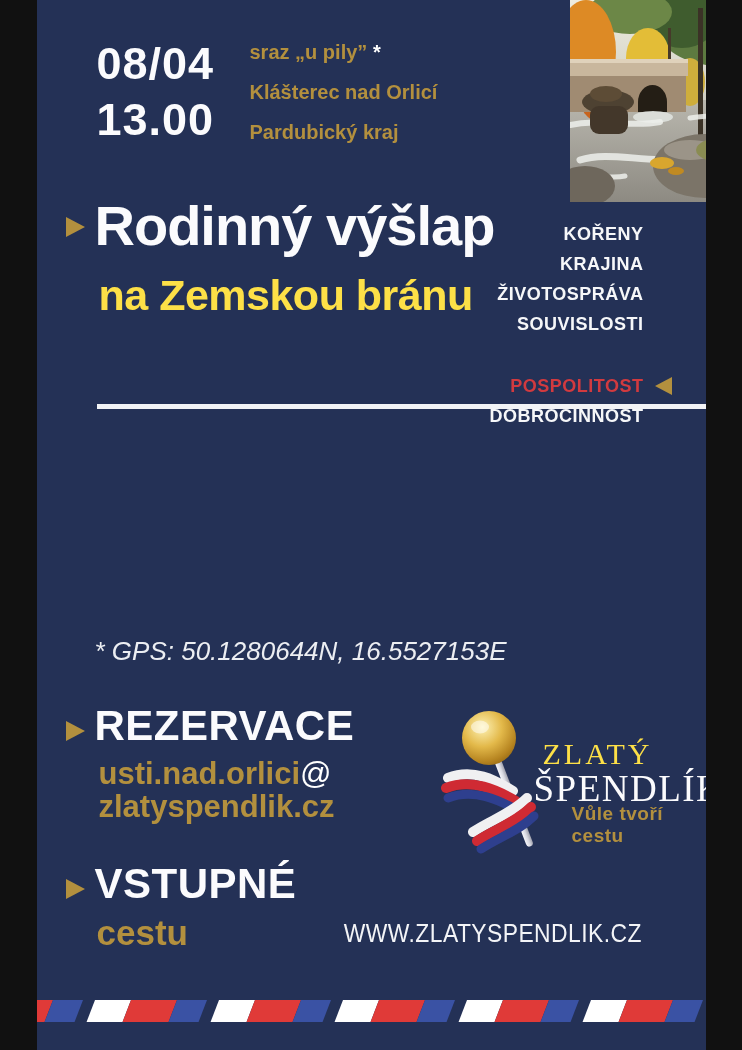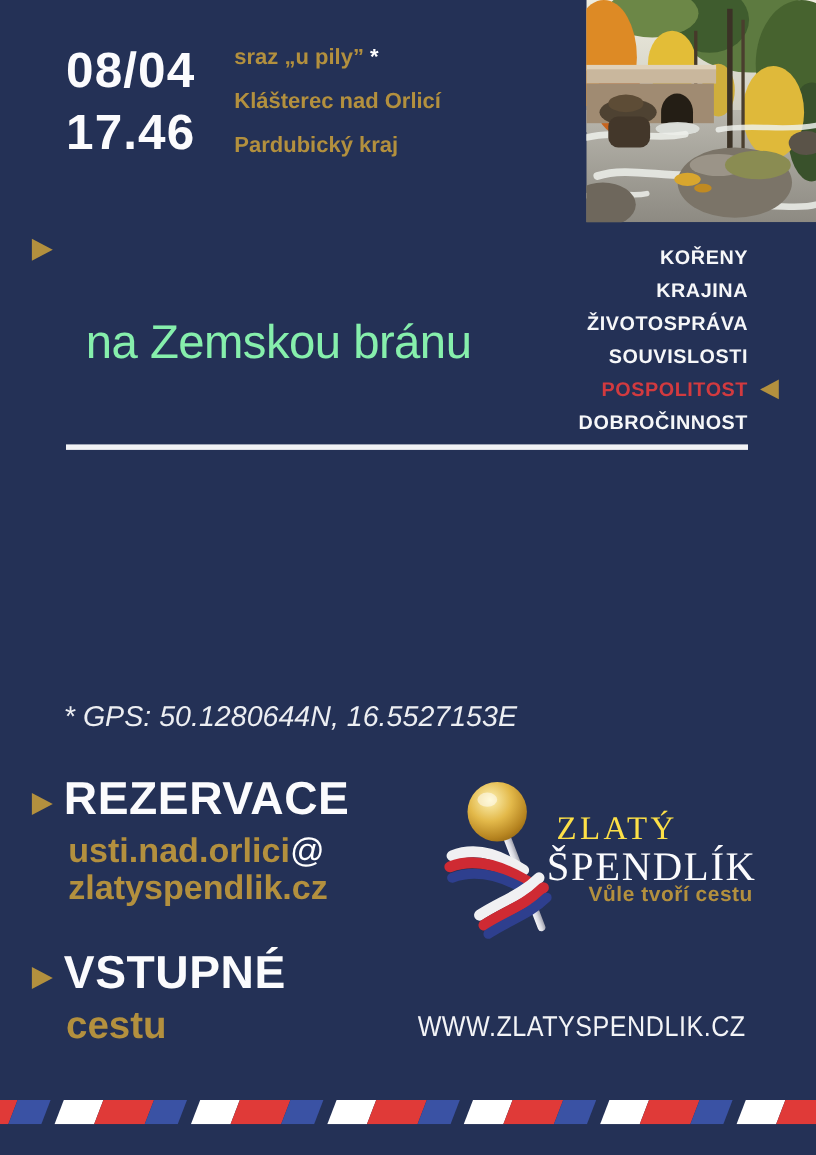--- a/index.html
+++ b/index.html
@@ -1,18 +1,18 @@
 <!DOCTYPE html>
 <html><head>
 <meta charset="utf-8">
 <style>
   html,body{margin:0;padding:0;background:#111;}
   .poster{
     position:relative;
-    width:742px;height:1050px;
+    width:669px;height:1050px;
     background:#243156;
     overflow:hidden;
     font-family:"Liberation Sans",sans-serif;
     color:#ffffff;
     margin:0 auto;
   }
   .abs{position:absolute;}
 
   
   .date,.time{left:60px;font-size:45px;font-weight:700;color:#fbfbfd;letter-spacing:1px;}
@@ -26,26 +26,26 @@
 
   
   .tri{width:0;height:0;}
   .tri-right{border-top:10px solid transparent;border-bottom:10px solid transparent;border-left:19px solid #b3903e;}
   .tri-left{border-top:9px solid transparent;border-bottom:9px solid transparent;border-right:17px solid #b3903e;}
   .title-arrow{left:29px;top:217px;}
   .rez-arrow{left:29px;top:721px;}
   .vst-arrow{left:29px;top:879px;}
 
   .title{left:58px;top:193px;margin:0;font-size:56px;font-weight:700;color:#fbfbfd;letter-spacing:-1px;}
-  .subtitle{left:62px;top:271px;margin:16px;font-size:43px;font-weight:400;color:#86efac;letter-spacing:-0.5px;}
+  .subtitle{left:62px;top:271px;margin:0;font-size:43px;font-weight:700;color:#fde047;letter-spacing:-0.5px;}
 
   
   .values{right:62px;top:219px;text-align:right;font-size:18px;font-weight:700;letter-spacing:0.5px;color:#f6f7f9;}
   .values .value{height:30px;line-height:30px;position:relative;}
-  .values .value-red{color:#d23a3f;}
+  .values .value-red{color:#d23a3f;margin-top:32px;}
   .value-arrow{position:absolute;right:-28px;top:6px;}
 
   .divider{left:60px;top:404px;width:620px;height:5px;background:#f2f3f6;}
 
   
   .invite{left:58px;top:452px;width:660px;font-style:italic;font-size:45px;line-height:60px;color:#fcfcfd;}
   .invite .red{color:#d23a3f;}
   .gps{left:58px;top:636px;font-style:italic;font-size:26px;color:#eceef2;}
 
   
@@ -67,21 +67,21 @@
   .website{right:64px;top:918px;font-size:26px;color:#f3f4f7;letter-spacing:0.5px;transform:scaleX(0.88);transform-origin:right center;cursor:pointer;white-space:nowrap;}
 
   .stripe{position:absolute;left:0;top:1000px;width:742px;height:22px;display:block;}
 </style>
 </head>
 <body>
 
 <div class="poster">
 
   <div class="abs date">08/04</div>
-  <div class="abs time">17.46</div>
+  <div class="abs time">13.00</div>
 
   <div class="abs meeting">
     <div><span>sraz „u pily”</span> <span class="star">*</span></div>
     <div>Klášterec nad Orlicí</div>
     <div>Pardubický kraj</div>
   </div>
 
   <div class="abs photo">
     <svg width="209" height="202" viewBox="0 0 209 202" preserveAspectRatio="none">
       <defs>
@@ -134,20 +134,21 @@
       <ellipse cx="120" cy="150" rx="26" ry="10" fill="#a9a296" opacity="0.7"></ellipse>
       <ellipse cx="156" cy="150" rx="30" ry="13" fill="#8a8c52"></ellipse>
       <ellipse cx="200" cy="130" rx="16" ry="11" fill="#5a5348"></ellipse>
 
       <ellipse cx="92" cy="163" rx="12" ry="6" fill="#d8a62e"></ellipse>
       <ellipse cx="106" cy="171" rx="8" ry="4" fill="#c08a22"></ellipse>
     </svg>
   </div>
 
   <div class="abs tri tri-right title-arrow"></div>
+  <h1 class="abs title">Rodinný výšlap</h1>
   <h2 class="abs subtitle">na Zemskou bránu</h2>
 
   <div class="abs values">
     <div class="value">KOŘENY</div>
     <div class="value">KRAJINA</div>
     <div class="value">ŽIVOTOSPRÁVA</div>
     <div class="value">SOUVISLOSTI</div>
     <div class="value value-red">
       <span>POSPOLITOST</span>
       <span class="tri tri-left value-arrow"></span>

